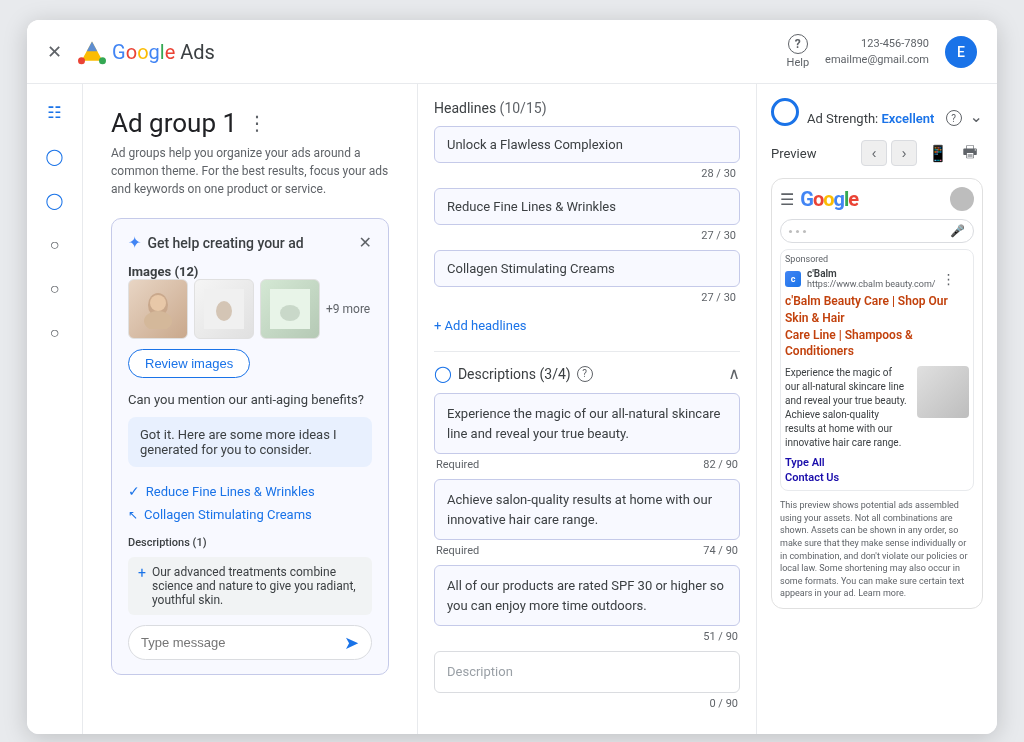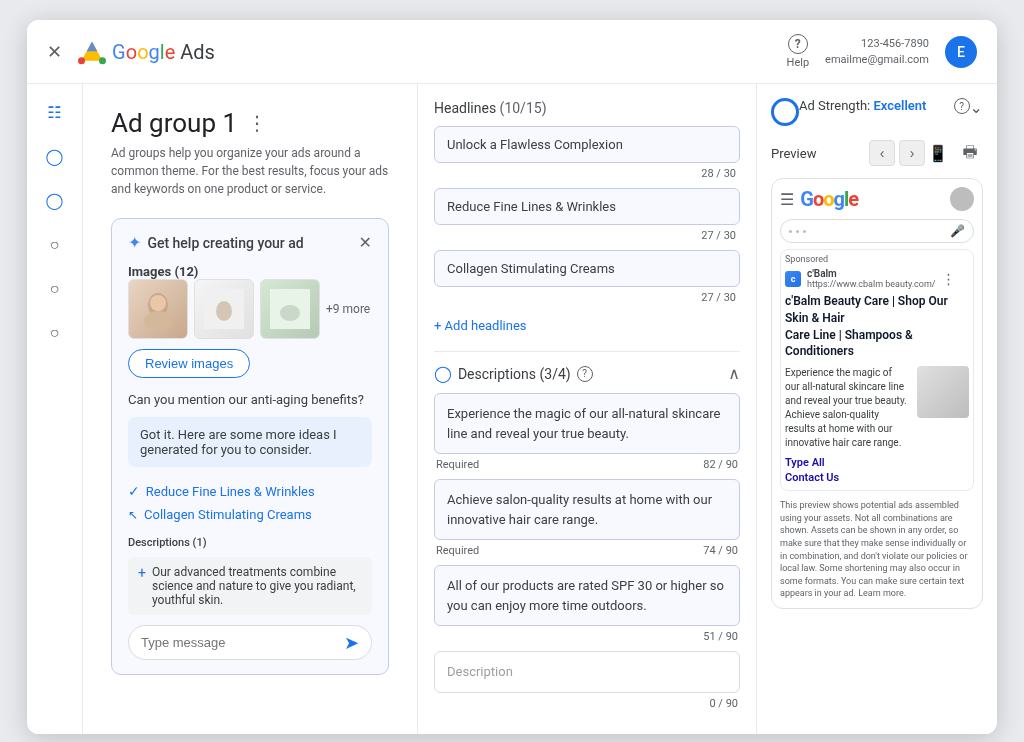--- a/index.html
+++ b/index.html
@@ -336,35 +336,37 @@
     }
     .desc-field.empty { background: #fff; border: 1.5px solid #dadce0; }
     
     .right-panel {
       width: 240px;
       padding: 14px;
       background: #fff;
     }
     .ad-strength-row {
       display: flex;
-      align-items: flex-start;
+      align-items: flex-end;
+      gap: 8px;
       margin-bottom: 14px;
     }
     .strength-circle {
       width: 28px; height: 28px;
       border-radius: 50%;
       border: 3px solid #1a73e8;
       display: flex; align-items: center; justify-content: center;
     }
     .strength-label { font-size: 13px; color: #3c4043; flex: 1; }
     .strength-badge { font-weight: 600; color: #1a73e8; }
     .chevron-down { color: #5f6368; cursor: pointer; }
     .preview-header {
       display: flex;
       align-items: center;
+      gap: 8px;
       margin-bottom: 12px;
     }
     .preview-label { font-size: 13px; color: #3c4043; flex: 1; }
     .preview-nav { display: flex; gap: 4px; }
     .nav-btn {
       width: 26px; height: 26px;
       border: 1px solid #dadce0;
       border-radius: 4px;
       display: flex; align-items: center; justify-content: center;
       color: #5f6368; font-size: 14px; cursor: pointer;
@@ -430,21 +432,21 @@
       margin-bottom: 4px;
     }
     .ad-favicon {
       width: 16px; height: 16px;
       background: linear-gradient(135deg, #4285f4, #1a73e8);
       border-radius: 3px;
       display: flex; align-items: center; justify-content: center;
       color: #fff; font-size: 9px; font-weight: bold;
     }
     .ad-more { color: #5f6368; font-size: 14px; cursor: pointer; }
-    .ad-title { font-size: 12px; color: #0f172a; font-weight: 600; line-height: 1.4; margin-bottom: 6px; }
+    .ad-title { font-size: 12px; color: #c2410c; font-weight: 600; line-height: 1.4; margin-bottom: 6px; }
     .ad-desc { font-size: 10px; color: #3c4043; line-height: 1.4; }
     .ad-content-row { display: flex; gap: 8px; }
     .ad-desc-text { flex: 1; }
     .ad-image-thumb {
       width: 52px; height: 52px;
       background: linear-gradient(135deg, #e0e0e0, #bdbdbd);
       border-radius: 4px; flex-shrink: 0;
     }
     .ad-links { margin-top: 6px; }
     .ad-link { font-size: 11px; color: #1a0dab; font-weight: 600; display: block; margin-bottom: 2px; }

